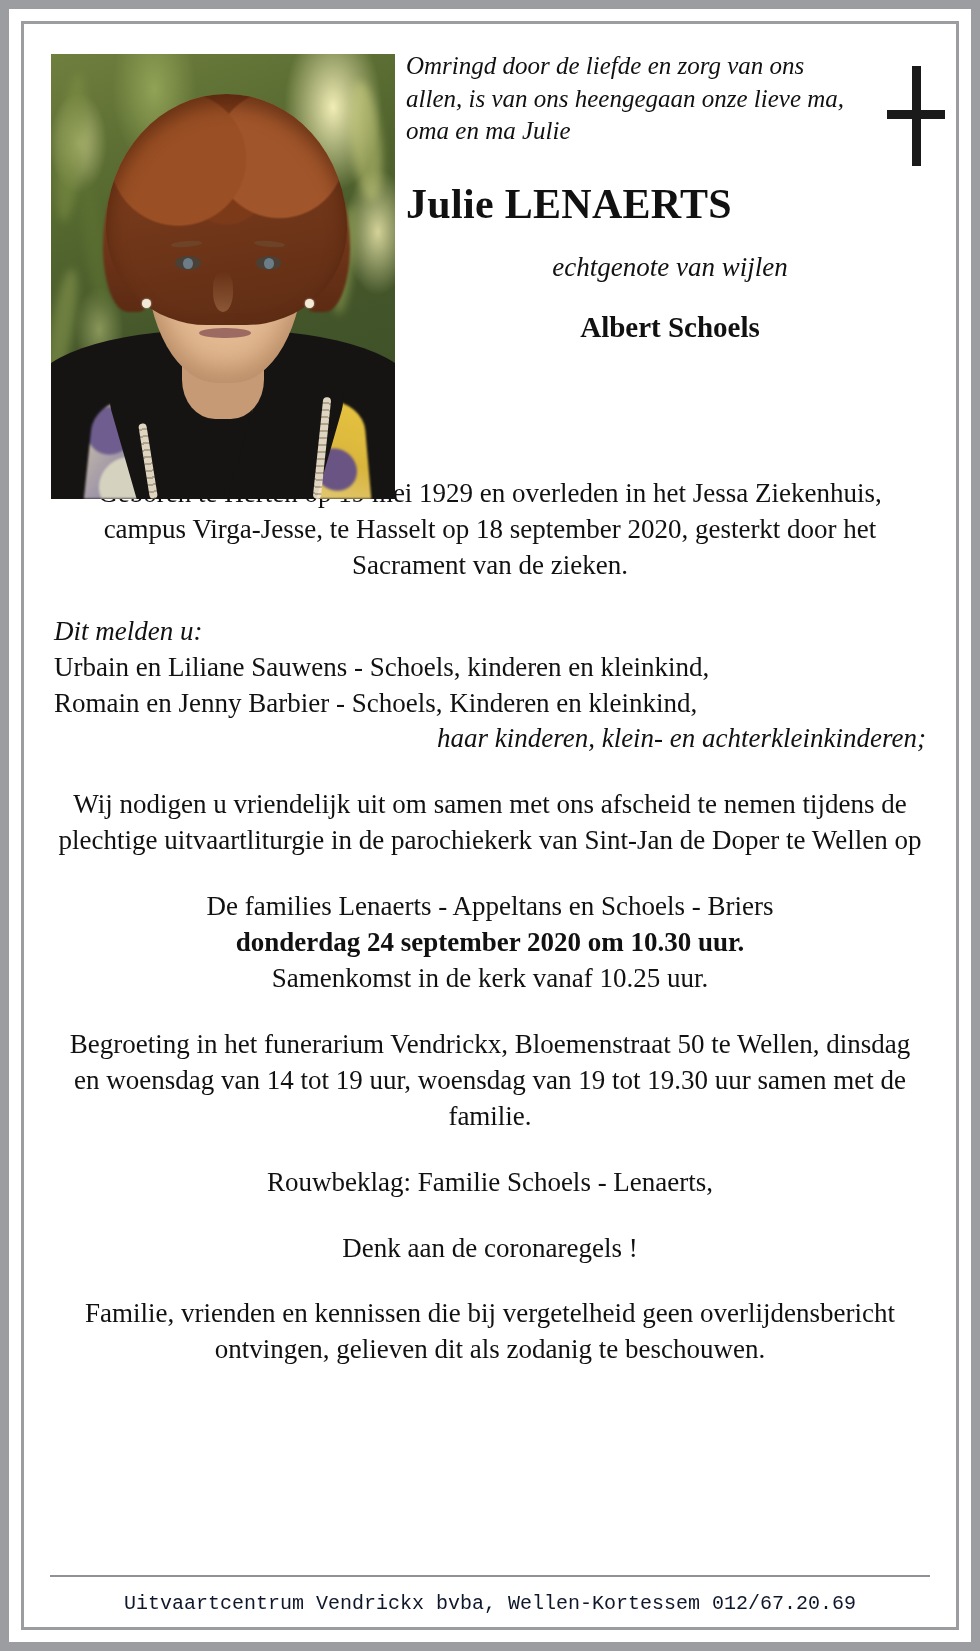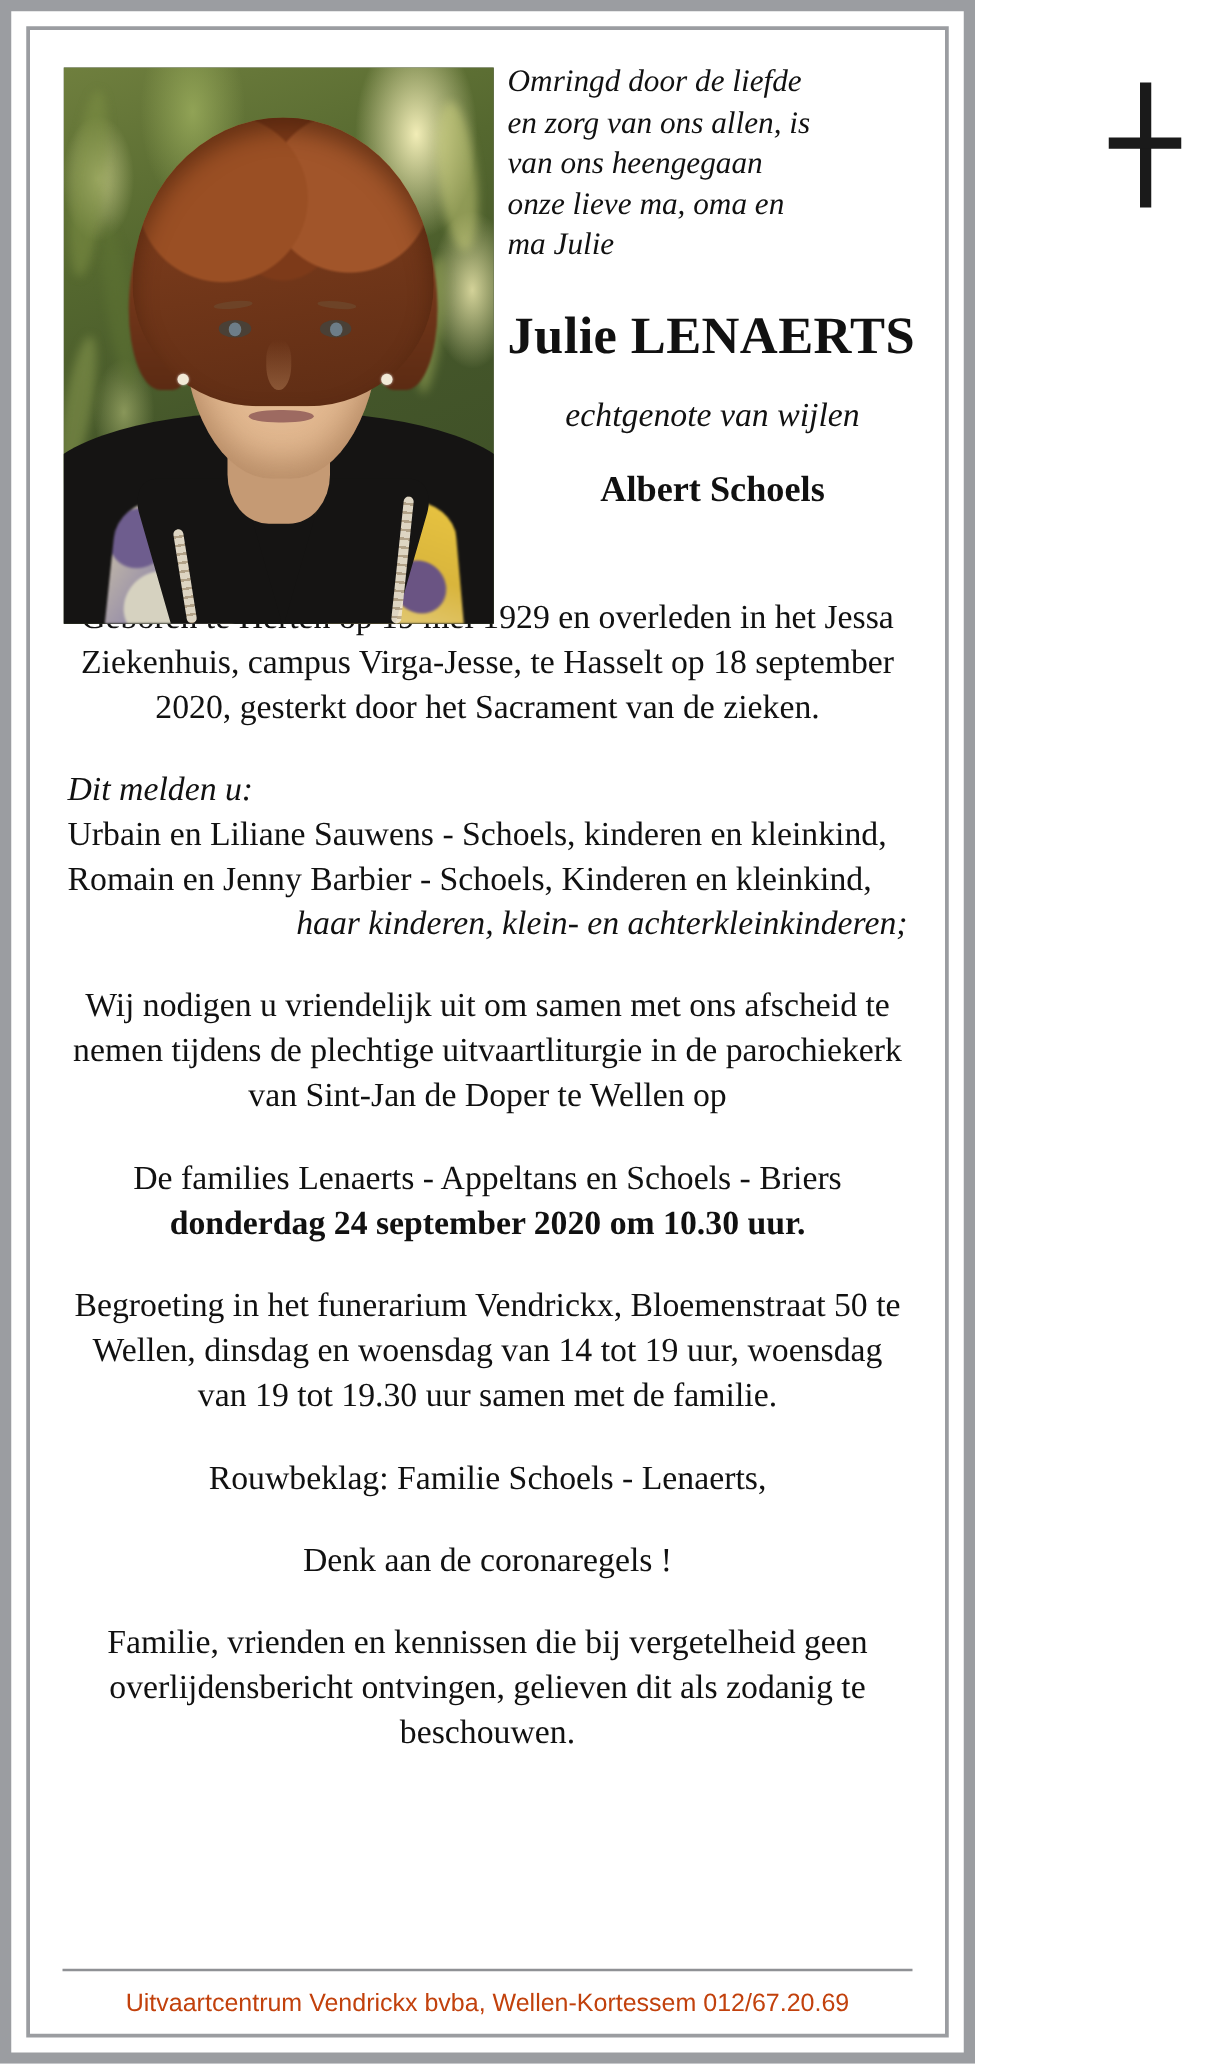--- a/index.html
+++ b/index.html
@@ -11,21 +11,21 @@
     width: 980px;
     height: 1651px;
     font-family: "Liberation Serif", serif;
     color: #111111;
     overflow: hidden;
   }
 
   
   .card-outer {
     position: relative;
-    width: 780px;
+    width: 980px;
     height: 1651px;
     box-sizing: border-box;
     background: #9b9da1;      
     padding: 9px;
   }
   .card-white-gap {
     box-sizing: border-box;
     width: 100%;
     height: 100%;
     background: #ffffff;
@@ -323,23 +323,23 @@
     right: 26px;
     bottom: 50px;
     height: 2px;
     background: #8f9195;
   }
   .footer-text {
     position: absolute;
     left: 0; right: 0;
     bottom: 12px;
     text-align: center;
-    font-family: Liberation Sans, sans-serif;
+    font-family: Liberation Mono, monospace;
     font-size: 20px;
-    color: #c2410c;
+    color: #0f172a;
   }
 </style>
 </head>
 <body>
 
 <div class="card-outer">
  <div class="card-white-gap">
   <div class="card-inner">
 
     <div class="top-block">
@@ -396,20 +396,21 @@
 
       <p class="para left gap ital">Dit melden u:</p>
       <p class="para left">Urbain en Liliane Sauwens - Schoels, kinderen en kleinkind,</p>
       <p class="para left">Romain en Jenny Barbier - Schoels, Kinderen en kleinkind,</p>
       <p class="para right ital">haar kinderen, klein- en achterkleinkinderen;</p>
 
       <p class="para gap">Wij nodigen u vriendelijk uit om samen met ons afscheid te nemen tijdens de plechtige uitvaartliturgie in de parochiekerk van Sint-Jan de Doper te Wellen op</p>
 
       <p class="para gap">De families Lenaerts - Appeltans en Schoels - Briers</p>
       <p class="para bold">donderdag 24 september 2020 om 10.30 uur.</p>
+      <p class="para">Samenkomst in de kerk vanaf 10.25 uur.</p>
 
       <p class="para gap">Begroeting in het funerarium Vendrickx, Bloemenstraat 50 te Wellen, dinsdag en woensdag van 14 tot 19 uur, woensdag van 19 tot 19.30 uur samen met de familie.</p>
 
       <p class="para gap">Rouwbeklag: Familie Schoels - Lenaerts,</p>
 
       <p class="para gap">Denk aan de coronaregels !</p>
 
       <p class="para gap">Familie, vrienden en kennissen die bij vergetelheid geen overlijdensbericht ontvingen, gelieven dit als zodanig te beschouwen.</p>
     </div>
 

